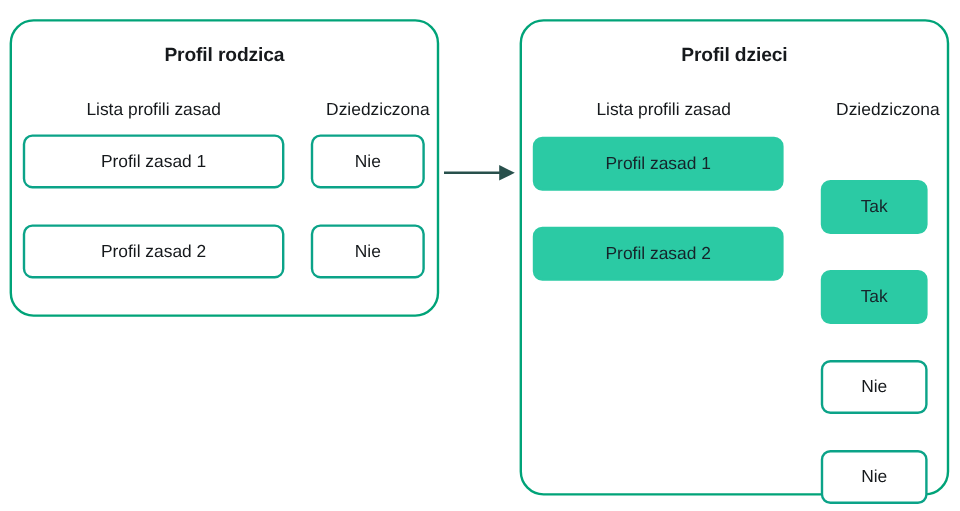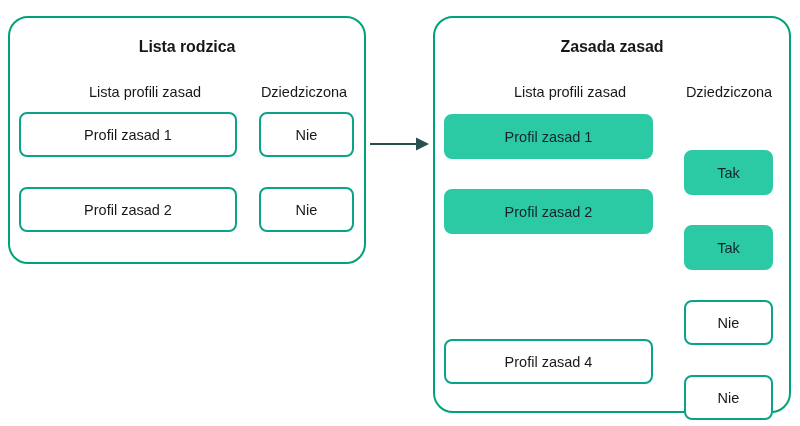--- a/index.html
+++ b/index.html
@@ -62,22 +62,22 @@
     height: 22px;
   }
   .col-header {
     position: absolute;
     top: 0;
     font-size: 14.5px;
     color: #16191c;
     text-align: center;
     white-space: nowrap;
   }
-  .ch-list  { left: 26px;  width: 218px; }
-  .ch-inh   { left: 240px; width: 108px; }
+  .ch-list  { left: 9px;  width: 218px; }
+  .ch-inh   { left: 240px; width: 108px; text-align: right; }
 
   
   .row {
     position: absolute;
     height: 62px;
   }
   .cell {
     position: absolute;
     box-sizing: border-box;
     height: 45px;
@@ -113,21 +113,21 @@
     width: 60px;
     height: 24px;
   }
 </style>
 </head>
 <body>
 
 <div id="diagram">
 
   <div class="panel" id="panel-parent">
-    <div class="panel-title">Lista rodzica</div>
+    <div class="panel-title">Profil rodzica</div>
     <div class="col-headers">
       <div class="col-header ch-list">Lista profili zasad</div>
       <div class="col-header ch-inh">Dziedziczona</div>
     </div>
 
     <div class="row" style="top:94px;left:0;right:0;">
       <div class="cell cell-name">Profil zasad 1</div>
       <div class="cell cell-inh">Nie</div>
     </div>
 
@@ -138,39 +138,38 @@
   </div>
 
   <div id="flow-arrow">
     <svg width="60" height="24" viewBox="0 0 60 24" xmlns="http://www.w3.org/2000/svg">
       <line x1="0" y1="12" x2="48" y2="12" stroke="#28504c" stroke-width="2.2"></line>
       <polygon points="46,5.5 59,12 46,18.5" fill="#28504c"></polygon>
     </svg>
   </div>
 
   <div class="panel" id="panel-child">
-    <div class="panel-title">Zasada zasad</div>
+    <div class="panel-title">Profil dzieci</div>
     <div class="col-headers">
       <div class="col-header ch-list">Lista profili zasad</div>
       <div class="col-header ch-inh">Dziedziczona</div>
     </div>
 
     <div class="row" style="top:96px;left:0;right:0;">
       <div class="cell cell-name filled">Profil zasad 1</div>
       <div class="cell cell-inh filled">Tak</div>
     </div>
 
     <div class="row" style="top:171px;left:0;right:0;">
       <div class="cell cell-name filled">Profil zasad 2</div>
       <div class="cell cell-inh filled">Tak</div>
     </div>
 
     <div class="row" style="top:246px;left:0;right:0;">
       <div class="cell cell-inh">Nie</div>
     </div>
 
     <div class="row" style="top:321px;left:0;right:0;">
-      <div class="cell cell-name">Profil zasad 4</div>
       <div class="cell cell-inh">Nie</div>
     </div>
   </div>
 
 </div>
 
 </body></html>

